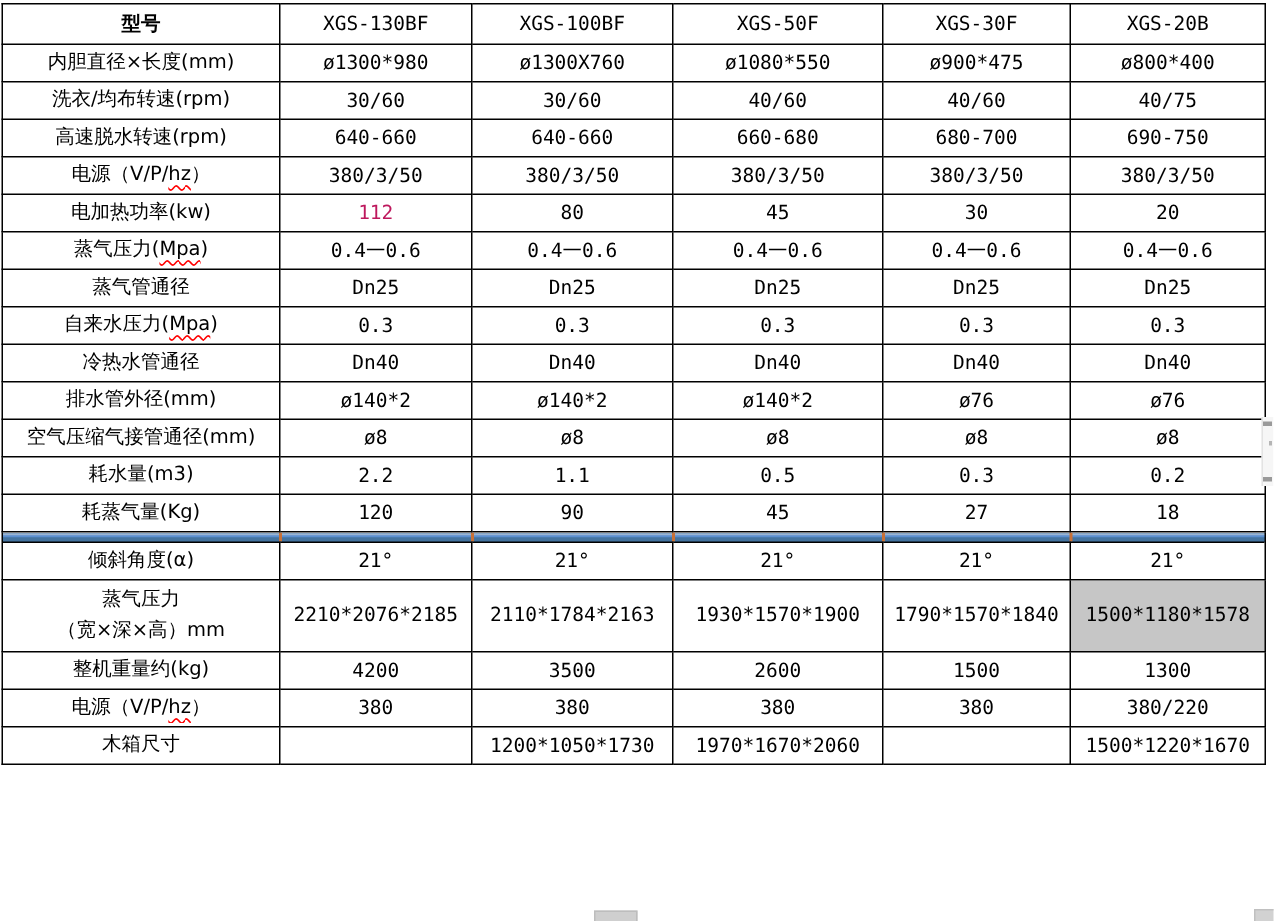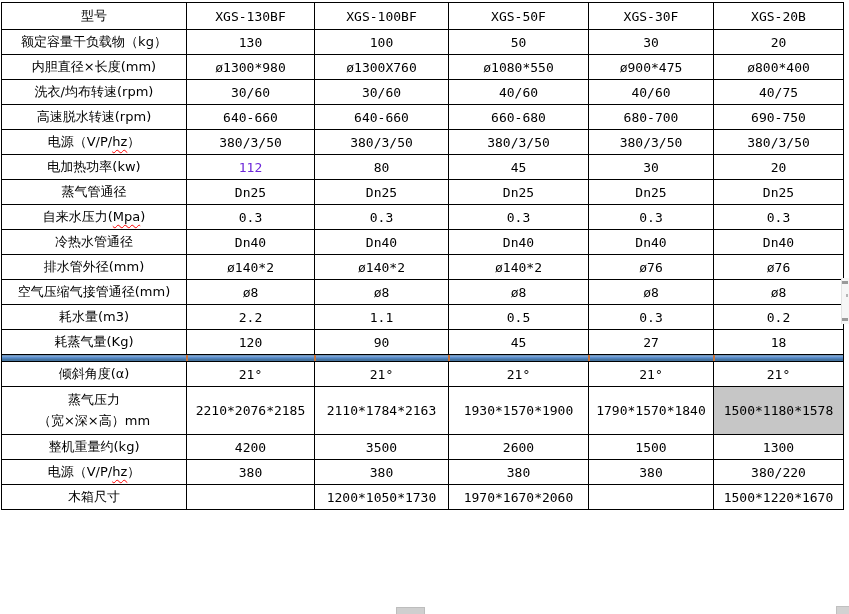--- a/index.html
+++ b/index.html
@@ -14,32 +14,32 @@
   }
   .spec-table td {
     border:1px solid #000;
     text-align:center; vertical-align:middle;
     padding:0 2px; height:24px;
     font-size:13px; white-space:nowrap; overflow:hidden;
   }
   .spec-table tr.header-row td { height:26px; }
   .spec-table tr.tall td { height:47px; }
   .label-cell { font-size:14px; letter-spacing:0px; }
-  .header-label { font-size:16px; }
+  .header-label { font-size:16px;font-weight:bold; }
   .model-cell, .value-cell { font-family:"DejaVu Sans Mono","DejaVu Sans",monospace; font-size:13px; }
   .label-line { display:block; line-height:1.55; }
   .wavy {
     text-decoration-line:underline;
     text-decoration-style:wavy;
     text-decoration-color:#ff0000;
     text-decoration-thickness:1px;
     text-underline-offset:3px;
     text-align:center;
   }
-  td.red-val { color:#6d28d9; }
+  td.red-val { color:#be185d; }
   td.gray-cell { background:#c6c6c6; }
   tr.divider-row td {
     height:6px; padding:0; border-top:none; border-bottom:none;
     background:linear-gradient(180deg,#9ab4d2 0 18%,#5b8fd0 18% 48%,#44739f 48% 100%);
   }
   .divider-inner { position:relative; width:100%; height:6px; }
   .divider-tick { position:absolute; top:0; width:2px; height:6px; background:#c87137; }
   
   .v-scroll-frag {
     position:absolute; right:0; top:278px; width:7px; height:46px;
@@ -67,30 +67,20 @@
       <tr class="header-row">
         <td class="label-cell header-label">型号</td>
         <td class="model-cell">XGS-130BF</td>
         <td class="model-cell">XGS-100BF</td>
         <td class="model-cell">XGS-50F</td>
         <td class="model-cell">XGS-30F</td>
         <td class="model-cell">XGS-20B</td>
       </tr>
       <tr class="">
         <td class="label-cell">
-          <span class="label-line"><span>额定容量干负载物（kg）</span></span>
-        </td>
-        <td class="value-cell">130</td>
-        <td class="value-cell">100</td>
-        <td class="value-cell">50</td>
-        <td class="value-cell">30</td>
-        <td class="value-cell">20</td>
-      </tr>
-      <tr class="">
-        <td class="label-cell">
           <span class="label-line"><span>内胆直径×长度(mm)</span></span>
         </td>
         <td class="value-cell">ø1300*980</td>
         <td class="value-cell">ø1300X760</td>
         <td class="value-cell">ø1080*550</td>
         <td class="value-cell">ø900*475</td>
         <td class="value-cell">ø800*400</td>
       </tr>
       <tr class="">
         <td class="label-cell">
@@ -124,20 +114,30 @@
       </tr>
       <tr class="">
         <td class="label-cell">
           <span class="label-line"><span>电加热功率(kw)</span></span>
         </td>
         <td class="value-cell red-val">112</td>
         <td class="value-cell">80</td>
         <td class="value-cell">45</td>
         <td class="value-cell">30</td>
         <td class="value-cell">20</td>
+      </tr>
+      <tr class="">
+        <td class="label-cell">
+          <span class="label-line"><span>蒸气压力(</span><span class="wavy">Mpa</span><span>)</span></span>
+        </td>
+        <td class="value-cell">0.4一0.6</td>
+        <td class="value-cell">0.4一0.6</td>
+        <td class="value-cell">0.4一0.6</td>
+        <td class="value-cell">0.4一0.6</td>
+        <td class="value-cell">0.4一0.6</td>
       </tr>
       <tr class="">
         <td class="label-cell">
           <span class="label-line"><span>蒸气管通径</span></span>
         </td>
         <td class="value-cell">Dn25</td>
         <td class="value-cell">Dn25</td>
         <td class="value-cell">Dn25</td>
         <td class="value-cell">Dn25</td>
         <td class="value-cell">Dn25</td>

